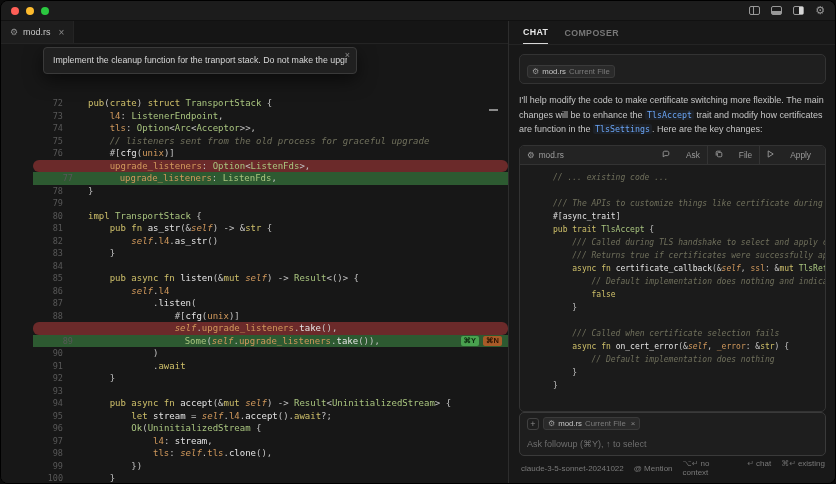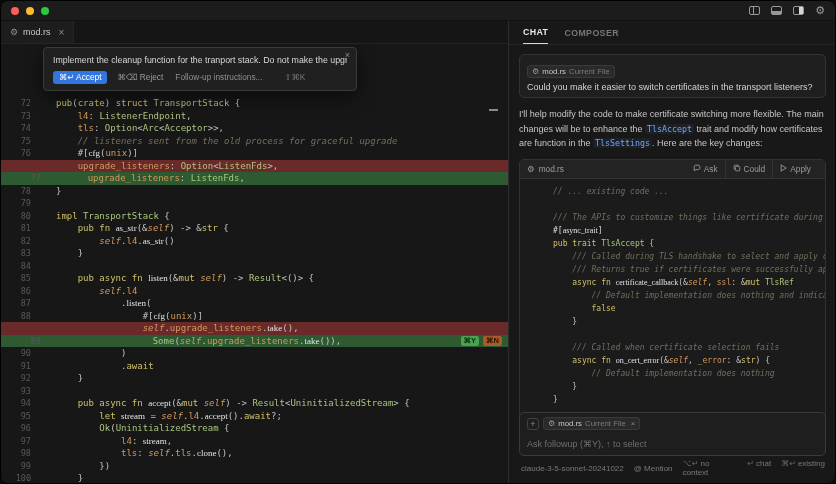--- a/index.html
+++ b/index.html
@@ -20,38 +20,38 @@
   .main{display:flex;height:463px;}
 
   
   .editor-pane{width:507px;position:relative;background:#171717;}
   .tabbar{height:23px;background:#151515;border-bottom:1px solid #242424;display:flex;}
   .tab{display:flex;align-items:center;gap:5px;height:100%;padding:0 9px;background:#1d1d1d;color:#c9c9c9;font-size:9px;border-right:1px solid #242424;}
   .tab .gear{color:#8f8f8f;font-size:9px;}
   .tab .close{color:#8a8a8a;font-size:10px;margin-left:3px;}
   .editor-body{position:absolute;top:24px;left:0;right:0;bottom:0;background:#171717;overflow:hidden;}
   .code{font-family:"DejaVu Sans Mono",monospace;font-size:9px;line-height:12.5px;white-space:pre;}
-  #editor-code{padding-top:52px;}
+  #editor-code{padding-top:52px;margin-left:32px;}
   .crow{height:12.5px;position:relative;display:flex;}
   .ln{width:30px;flex:none;text-align:right;color:#585858;font-size:8.5px;}
   .ctext{padding-left:25px;flex:none;}
-  .crow.del{background:#6b2a2a;}
+  .crow.del{background:#6b2a2a;border-radius:6px;}
   .crow.add{background:#2d5a31;padding-left:10px;}
   .badges{position:absolute;right:6px;top:1px;display:flex;gap:4px;}
   .badge{font-size:7.5px;font-weight:bold;padding:0 3px;border-radius:2px;line-height:10px;font-family:"Liberation Sans",sans-serif;}
   .badge.y{background:#49a24f;color:#0c2a0e;}
   .badge.n{background:#a85b28;color:#2b1403;}
   .fold-dash{position:absolute;right:10px;top:64px;width:9px;height:2px;background:#8a8a8a;}
 
   
   .tk-k{color:#cfc06a;}
   .tk-t{color:#a9c57f;}
   .tk-pr{color:#d1995c;}
   .tk-v{color:#d1995c;font-style:italic;}
-  .tk-f{color:#e4e4e4;font-family:Liberation Serif, serif;}
+  .tk-f{color:#e4e4e4;}
   .tk-p{color:#c2c2c2;}
   .tk-c{color:#70705c;font-style:italic;}
   .tk-w{color:#d9d9d9;}
 
   
   .inline-widget{position:absolute;left:42px;top:2px;width:314px;background:#202020;border:1px solid #3a3a3a;border-radius:4px;box-shadow:0 6px 18px rgba(0,0,0,.55);padding:6px 9px;z-index:5;}
   .widget-close{position:absolute;top:2px;right:6px;color:#8a8a8a;font-size:9px;}
   .widget-msg div{color:#d8d8d8;font-size:8.8px;line-height:12.6px;white-space:nowrap;overflow:hidden;}
   .widget-btns{display:flex;align-items:center;gap:10px;margin-top:4px;font-size:8.3px;}
   .btn-accept{background:#3277e0;color:#fff;border-radius:3px;padding:1.5px 6px;}
@@ -72,21 +72,21 @@
   .chip .close{color:#8a8a8a;margin-left:2px;}
   .user-text{margin-top:4px;color:#d2d2d2;font-size:9px;white-space:nowrap;overflow:hidden;}
   .ai-intro{color:#c6c6c6;font-size:9px;line-height:14.5px;margin-bottom:8px;}
   .ai-intro div{white-space:nowrap;overflow:hidden;}
   .inline-code{font-family:"DejaVu Sans Mono",monospace;color:#6aa5f7;font-size:8.3px;background:#1d2127;padding:0 2px;border-radius:2px;}
   .code-card{border:1px solid #333;border-radius:5px;overflow:hidden;background:#1b1b1b;}
   .cc-head{height:19px;background:#232323;border-bottom:1px solid #333;display:flex;align-items:center;padding:0 7px;font-size:8.3px;color:#9f9f9f;}
   .cc-file{display:flex;gap:4px;align-items:center;}
   .cc-file .gear{font-size:8.5px;color:#9a9a9a;}
   .cc-actions{margin-left:auto;display:flex;align-items:stretch;height:100%;}
-  .cc-action{display:flex;align-items:center;gap:3px;padding:0 7px;color:#9a9a9a;}
+  .cc-action{display:flex;align-items:center;gap:16px;padding:0 7px;color:#9a9a9a;}
   .cc-action + .cc-action{border-left:1px solid #333;}
   .chat-code{padding:6px 8px;font-size:8px;line-height:13px;}
   .chat-code .crow{height:13px;}
 
   
   .input-card{position:absolute;left:10px;right:9px;bottom:28px;background:#1e1e1e;border:1px solid #3a3a3a;border-radius:5px;padding:4px 7px;}
   .ic-chips{display:flex;gap:4px;align-items:center;}
   .add-btn{width:12px;height:12px;border:1px solid #414141;border-radius:3px;color:#8a8a8a;font-size:9px;display:flex;align-items:center;justify-content:center;}
   .ic-input{margin-top:3px;}
   .ic-input input{all:unset;font-size:9px;color:#d0d0d0;width:100%;}
@@ -127,44 +127,37 @@
 
       <div class="editor-body">
         <div id="editor-code" class="code"><div class="crow"><span class="ln">72</span><span class="ctext"><span class="tk-k">pub</span><span class="tk-p">(</span><span class="tk-k">crate</span><span class="tk-p">) </span><span class="tk-k">struct </span><span class="tk-t">TransportStack</span><span class="tk-p"> {</span></span></div><div class="crow"><span class="ln">73</span><span class="ctext"><span class="tk-p">    </span><span class="tk-pr">l4</span><span class="tk-p">: </span><span class="tk-t">ListenerEndpoint</span><span class="tk-p">,</span></span></div><div class="crow"><span class="ln">74</span><span class="ctext"><span class="tk-p">    </span><span class="tk-pr">tls</span><span class="tk-p">: </span><span class="tk-t">Option</span><span class="tk-p">&lt;</span><span class="tk-t">Arc</span><span class="tk-p">&lt;</span><span class="tk-t">Acceptor</span><span class="tk-p">&gt;&gt;,</span></span></div><div class="crow"><span class="ln">75</span><span class="ctext"><span class="tk-c">    // listeners sent from the old process for graceful upgrade</span></span></div><div class="crow"><span class="ln">76</span><span class="ctext"><span class="tk-p">    #[</span><span class="tk-f">cfg</span><span class="tk-p">(</span><span class="tk-pr">unix</span><span class="tk-p">)]</span></span></div><div class="crow del"><span class="ln"></span><span class="ctext"><span class="tk-p">    </span><span class="tk-pr">upgrade_listeners</span><span class="tk-p">: </span><span class="tk-t">Option</span><span class="tk-p">&lt;</span><span class="tk-t">ListenFds</span><span class="tk-p">&gt;,</span></span></div><div class="crow add"><span class="ln">77</span><span class="ctext"><span class="tk-p">    </span><span class="tk-pr">upgrade_listeners</span><span class="tk-p">: </span><span class="tk-t">ListenFds</span><span class="tk-p">,</span></span></div><div class="crow"><span class="ln">78</span><span class="ctext"><span class="tk-p">}</span></span></div><div class="crow"><span class="ln">79</span><span class="ctext"></span></div><div class="crow"><span class="ln">80</span><span class="ctext"><span class="tk-k">impl </span><span class="tk-t">TransportStack</span><span class="tk-p"> {</span></span></div><div class="crow"><span class="ln">81</span><span class="ctext"><span class="tk-p">    </span><span class="tk-k">pub fn </span><span class="tk-f">as_str</span><span class="tk-p">(&amp;</span><span class="tk-v">self</span><span class="tk-p">) -&gt; &amp;</span><span class="tk-k">str</span><span class="tk-p"> {</span></span></div><div class="crow"><span class="ln">82</span><span class="ctext"><span class="tk-p">        </span><span class="tk-v">self</span><span class="tk-p">.</span><span class="tk-pr">l4</span><span class="tk-p">.</span><span class="tk-f">as_str</span><span class="tk-p">()</span></span></div><div class="crow"><span class="ln">83</span><span class="ctext"><span class="tk-p">    }</span></span></div><div class="crow"><span class="ln">84</span><span class="ctext"></span></div><div class="crow"><span class="ln">85</span><span class="ctext"><span class="tk-p">    </span><span class="tk-k">pub async fn </span><span class="tk-f">listen</span><span class="tk-p">(&amp;</span><span class="tk-k">mut </span><span class="tk-v">self</span><span class="tk-p">) -&gt; </span><span class="tk-t">Result</span><span class="tk-p">&lt;()&gt; {</span></span></div><div class="crow"><span class="ln">86</span><span class="ctext"><span class="tk-p">        </span><span class="tk-v">self</span><span class="tk-p">.</span><span class="tk-pr">l4</span></span></div><div class="crow"><span class="ln">87</span><span class="ctext"><span class="tk-p">            .</span><span class="tk-f">listen</span><span class="tk-p">(</span></span></div><div class="crow"><span class="ln">88</span><span class="ctext"><span class="tk-p">                #[</span><span class="tk-f">cfg</span><span class="tk-p">(</span><span class="tk-pr">unix</span><span class="tk-p">)]</span></span></div><div class="crow del"><span class="ln"></span><span class="ctext"><span class="tk-p">                </span><span class="tk-v">self</span><span class="tk-p">.</span><span class="tk-pr">upgrade_listeners</span><span class="tk-p">.</span><span class="tk-f">take</span><span class="tk-p">(),</span></span></div><div class="crow add"><span class="ln">89</span><span class="ctext"><span class="tk-p">                </span><span class="tk-t">Some</span><span class="tk-p">(</span><span class="tk-v">self</span><span class="tk-p">.</span><span class="tk-pr">upgrade_listeners</span><span class="tk-p">.</span><span class="tk-f">take</span><span class="tk-p">()),</span></span><span class="badges"><span class="badge y">⌘Y</span><span class="badge n">⌘N</span></span></div><div class="crow"><span class="ln">90</span><span class="ctext"><span class="tk-p">            )</span></span></div><div class="crow"><span class="ln">91</span><span class="ctext"><span class="tk-p">            .</span><span class="tk-k">await</span></span></div><div class="crow"><span class="ln">92</span><span class="ctext"><span class="tk-p">    }</span></span></div><div class="crow"><span class="ln">93</span><span class="ctext"></span></div><div class="crow"><span class="ln">94</span><span class="ctext"><span class="tk-p">    </span><span class="tk-k">pub async fn </span><span class="tk-f">accept</span><span class="tk-p">(&amp;</span><span class="tk-k">mut </span><span class="tk-v">self</span><span class="tk-p">) -&gt; </span><span class="tk-t">Result</span><span class="tk-p">&lt;</span><span class="tk-t">UninitializedStream</span><span class="tk-p">&gt; {</span></span></div><div class="crow"><span class="ln">95</span><span class="ctext"><span class="tk-p">        </span><span class="tk-k">let </span><span class="tk-f">stream</span><span class="tk-p"> = </span><span class="tk-v">self</span><span class="tk-p">.</span><span class="tk-pr">l4</span><span class="tk-p">.</span><span class="tk-f">accept</span><span class="tk-p">().</span><span class="tk-k">await</span><span class="tk-p">?;</span></span></div><div class="crow"><span class="ln">96</span><span class="ctext"><span class="tk-p">        </span><span class="tk-t">Ok</span><span class="tk-p">(</span><span class="tk-t">UninitializedStream</span><span class="tk-p"> {</span></span></div><div class="crow"><span class="ln">97</span><span class="ctext"><span class="tk-p">            </span><span class="tk-pr">l4</span><span class="tk-p">: </span><span class="tk-f">stream</span><span class="tk-p">,</span></span></div><div class="crow"><span class="ln">98</span><span class="ctext"><span class="tk-p">            </span><span class="tk-pr">tls</span><span class="tk-p">: </span><span class="tk-v">self</span><span class="tk-p">.</span><span class="tk-pr">tls</span><span class="tk-p">.</span><span class="tk-f">clone</span><span class="tk-p">(),</span></span></div><div class="crow"><span class="ln">99</span><span class="ctext"><span class="tk-p">        })</span></span></div><div class="crow"><span class="ln">100</span><span class="ctext"><span class="tk-p">    }</span></span></div></div>
         <div class="fold-dash"></div>
 
         <div class="inline-widget">
           <span class="widget-close">×</span>
           <div class="widget-msg" id="widget-msg">
               <div>Implement the cleanup function for the tranport stack. Do not make the upgrade</div>
             </div>
-          <div class="widget-btns">
-            <span class="btn-accept">⌘↵ Accept</span>
-            <span class="btn-reject">⌘⌫ Reject</span>
-            <span class="btn-follow">Follow-up instructions...</span>
-            <span class="follow-k">⇧⌘K</span>
-          </div>
         </div>
       </div>
     </div>
 
     <div class="chat-pane">
       <div class="chat-tabs">
         <span class="chat-tab active">CHAT</span>
         <span class="chat-tab">COMPOSER</span>
       </div>
 
       <div class="chat-scroll">
         <div class="user-card">
           <span class="chip">
             <span class="gear">⚙</span>
             <span>mod.rs</span>
             <span class="note">Current File</span>
           </span>
-          <div class="user-text">Could you make it easier to switch certificates in the transport listeners?</div>
         </div>
 
         <div class="ai-intro" id="ai-intro">
             <div><span>I'll help modify the code to make certificate switching more flexible. The main</span></div>
             <div><span>changes will be to enhance the </span><span class="inline-code">TlsAccept</span><span> trait and modify how certificates</span></div>
             <div><span>are function in the </span><span class="inline-code">TlsSettings</span><span>. Here are the key changes:</span></div>
           </div>
 
         <div class="code-card">
           <div class="cc-head">
@@ -177,21 +170,21 @@
                   <span><svg width="8" height="8" viewBox="0 0 8 8">
                       <path d="M1.2 6.8V2.6c0-.8.6-1.4 1.4-1.4h2.8c.8 0 1.4.6 1.4 1.4v1.6c0 .8-.6 1.4-1.4 1.4H3z" fill="none" stroke="#9a9a9a" stroke-width=".9"></path>
                     </svg></span>
                   <span>Ask</span>
                 </span>
                 <span class="cc-action">
                   <span><svg width="8" height="8" viewBox="0 0 8 8">
                       <rect x="2.4" y="2.4" width="4.4" height="4.4" rx="1" fill="none" stroke="#9a9a9a" stroke-width=".9"></rect>
                       <path d="M5.6 1.2H2.2c-.6 0-1 .4-1 1v3.4" fill="none" stroke="#9a9a9a" stroke-width=".9"></path>
                     </svg></span>
-                  <span>Could</span>
+                  <span>File</span>
                 </span>
                 <span class="cc-action">
                   <span><svg width="7" height="8" viewBox="0 0 7 8">
                       <path d="M1.2.9l5 3.1-5 3.1z" fill="none" stroke="#9a9a9a" stroke-width=".9" stroke-linejoin="round"></path>
                     </svg></span>
                   <span>Apply</span>
                 </span>
               </span>
           </div>
           <div id="chat-code" class="code chat-code"><div class="crow"><span class="ctext"><span class="tk-c">// ... existing code ...</span></span></div><div class="crow"><span class="ctext"></span></div><div class="crow"><span class="ctext"><span class="tk-c">/// The APIs to customize things like certificate during TLS ser</span></span></div><div class="crow"><span class="ctext"><span class="tk-w">#[</span><span class="tk-f">async_trait</span><span class="tk-w">]</span></span></div><div class="crow"><span class="ctext"><span class="tk-k">pub trait </span><span class="tk-t">TlsAccept</span><span class="tk-p"> {</span></span></div><div class="crow"><span class="ctext"><span class="tk-c">    /// Called during TLS handshake to select and apply certific</span></span></div><div class="crow"><span class="ctext"><span class="tk-c">    /// Returns true if certificates were successfully applied</span></span></div><div class="crow"><span class="ctext"><span class="tk-p">    </span><span class="tk-k">async fn </span><span class="tk-f">certificate_callback</span><span class="tk-p">(&amp;</span><span class="tk-v">self</span><span class="tk-p">, </span><span class="tk-pr">ssl</span><span class="tk-p">: &amp;</span><span class="tk-k">mut </span><span class="tk-t">TlsRef</span></span></div><div class="crow"><span class="ctext"><span class="tk-c">        // Default implementation does nothing and indicates no</span></span></div><div class="crow"><span class="ctext"><span class="tk-p">        </span><span class="tk-k">false</span></span></div><div class="crow"><span class="ctext"><span class="tk-p">    }</span></span></div><div class="crow"><span class="ctext"></span></div><div class="crow"><span class="ctext"><span class="tk-c">    /// Called when certificate selection fails</span></span></div><div class="crow"><span class="ctext"><span class="tk-p">    </span><span class="tk-k">async fn </span><span class="tk-f">on_cert_error</span><span class="tk-p">(&amp;</span><span class="tk-v">self</span><span class="tk-p">, </span><span class="tk-pr">_error</span><span class="tk-p">: &amp;</span><span class="tk-k">str</span><span class="tk-p">) {</span></span></div><div class="crow"><span class="ctext"><span class="tk-c">        // Default implementation does nothing</span></span></div><div class="crow"><span class="ctext"><span class="tk-p">    }</span></span></div><div class="crow"><span class="ctext"><span class="tk-p">}</span></span></div><div class="crow"><span class="ctext"></span></div></div>

